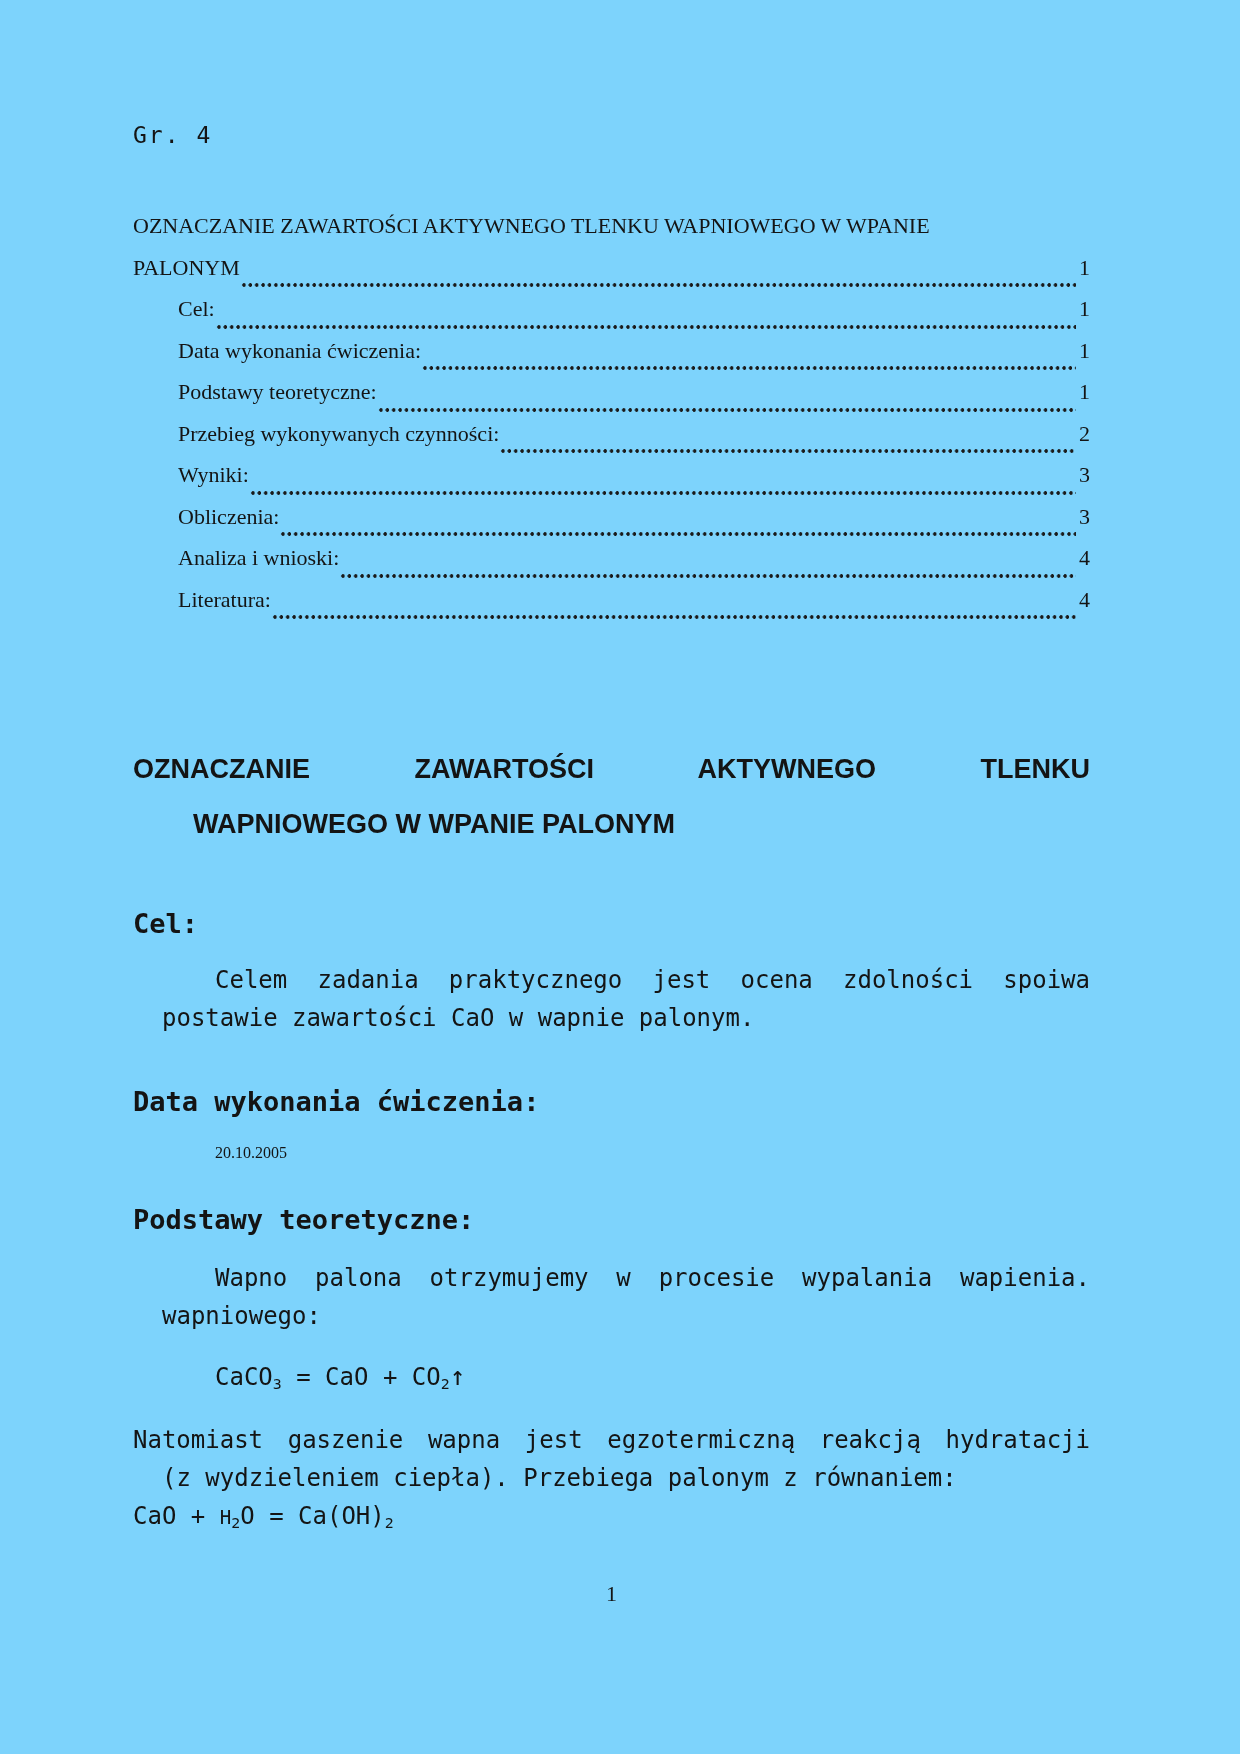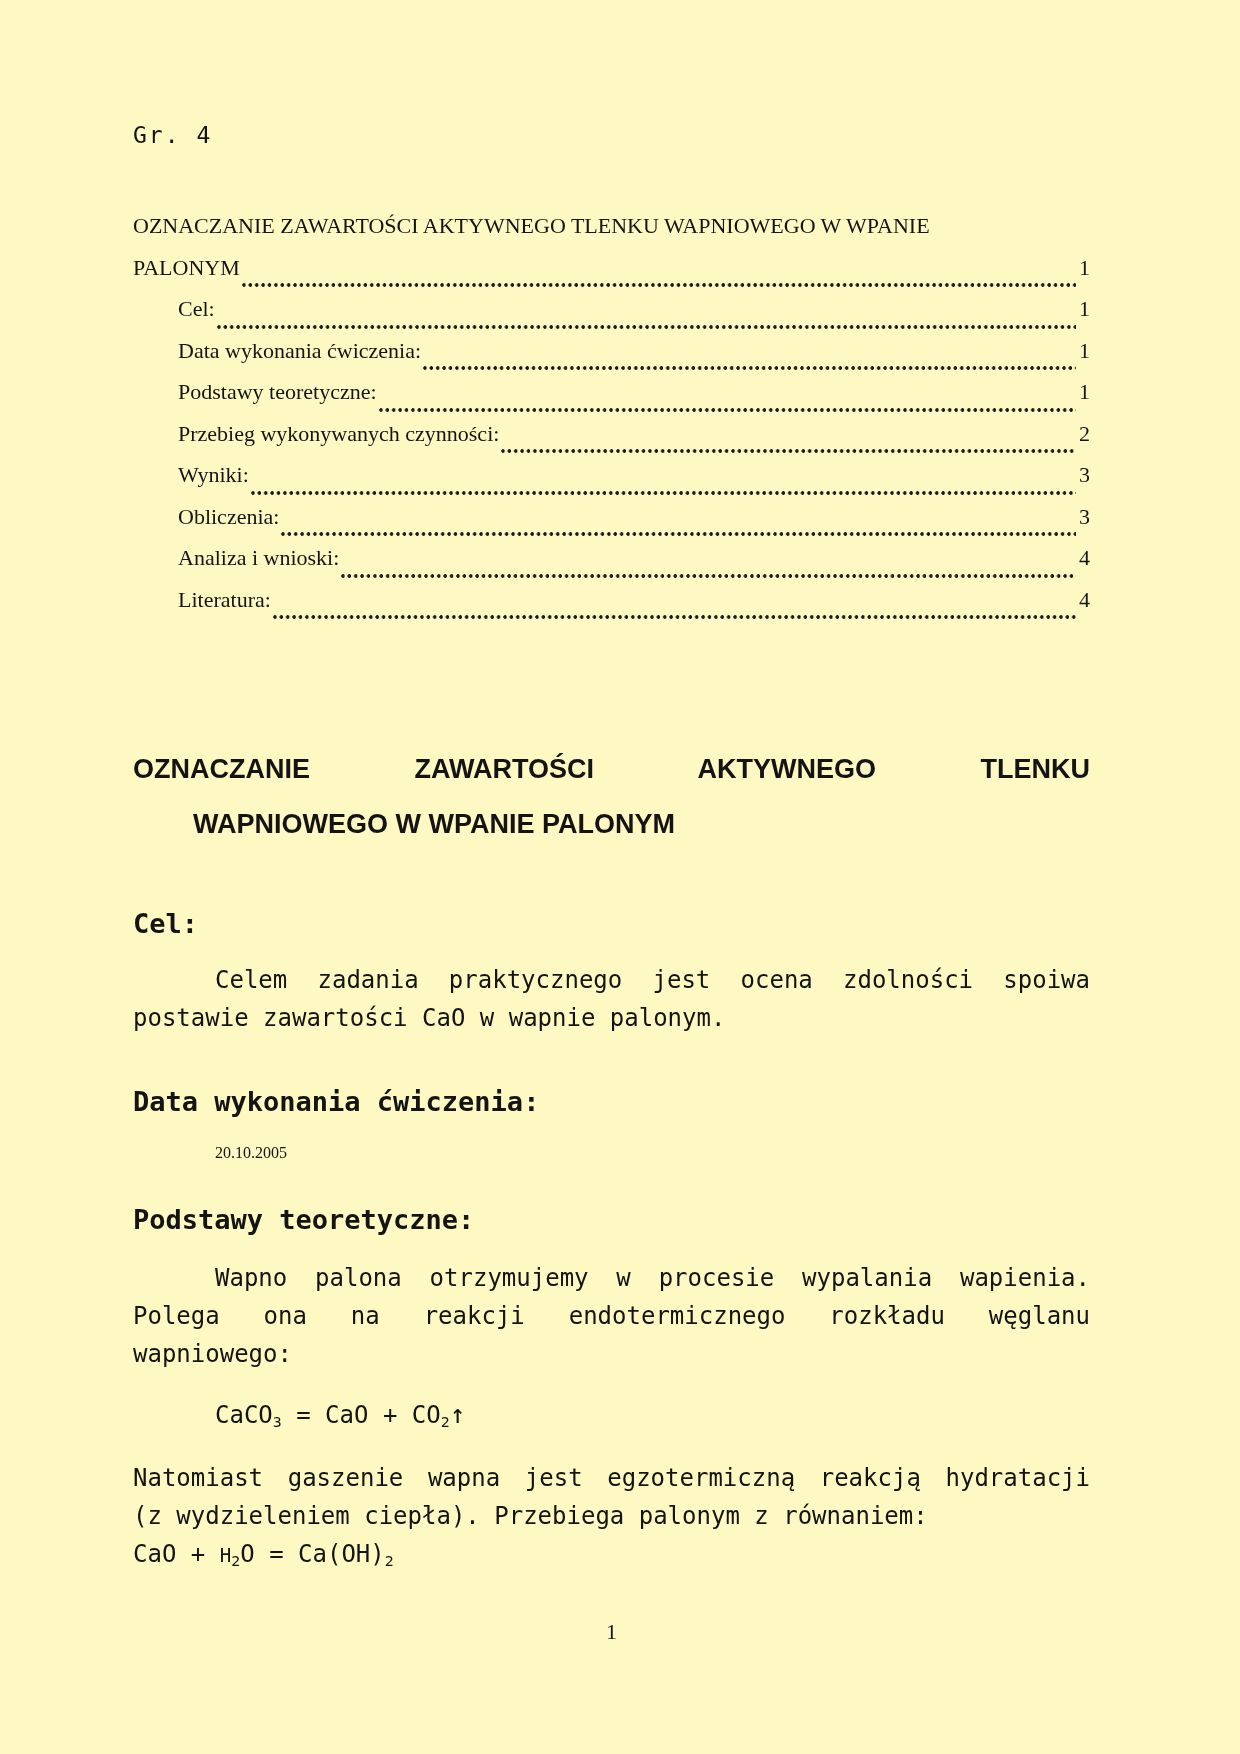--- a/index.html
+++ b/index.html
@@ -1,20 +1,20 @@
 <!DOCTYPE html>
 <html><head>
 <meta charset="utf-8">
 <style>
   html,body { margin:0; padding:0; background:#ffffff; }
   .page {
     position: relative;
     width: 1240px;
     height: 1754px;
-    background: #fef9c3;
+    background: #7dd3fc;
     color: #141414;
     box-sizing: border-box;
     padding: 120px 150px 0 133px;
     overflow: hidden;
   }
 
   .gr {
     font-family: "DejaVu Sans Mono", monospace;
     font-size: 23px;
     line-height: 30px;
@@ -69,21 +69,21 @@
   
   .para {
     font-family: "DejaVu Sans Mono", monospace;
     font-size: 24px;
     line-height: 38px;
   }
   .p1 { margin-top: 20px; }
   .p2 { margin-top: 22px; }
   .p3 { margin-top: 18px; }
   .jline { text-align: justify; text-align-last: justify; }
-  .lline { text-align: left; }
+  .lline { text-align: left; margin-left: 29px; }
 
   .date-line {
     margin-top: 20px;
     font-family: "Liberation Serif", serif;
     font-size: 16px;
     line-height: 28px;
     padding-left: 82px;
   }
 
   
@@ -171,21 +171,20 @@
       <div class="jline" style="text-indent: 82px;">Celem zadania praktycznego jest ocena zdolności spoiwa</div>
       <div class="lline">postawie zawartości CaO w wapnie palonym.</div>
     </div>
 
   <div class="sec-h h-data">Data wykonania ćwiczenia:</div>
   <div class="date-line">20.10.2005</div>
 
   <div class="sec-h h-pod">Podstawy teoretyczne:</div>
   <div class="para p2">
       <div class="jline" style="text-indent: 82px;">Wapno palona otrzymujemy w procesie wypalania wapienia.</div>
-      <div class="jline">Polega ona na reakcji endotermicznego rozkładu węglanu</div>
       <div class="lline">wapniowego:</div>
     </div>
 
   <div class="equation eq1"><span class="eq-n">CaCO</span><span class="eq-sub">3</span><span class="eq-n"> = CaO + CO</span><span class="eq-sub">2</span><span class="eq-arrow">↑</span></div>
 
   <div class="para p3">
       <div class="jline">Natomiast gaszenie wapna jest egzotermiczną reakcją hydratacji</div>
       <div class="lline">(z wydzieleniem ciepła). Przebiega palonym z równaniem:</div>
     </div>
 

